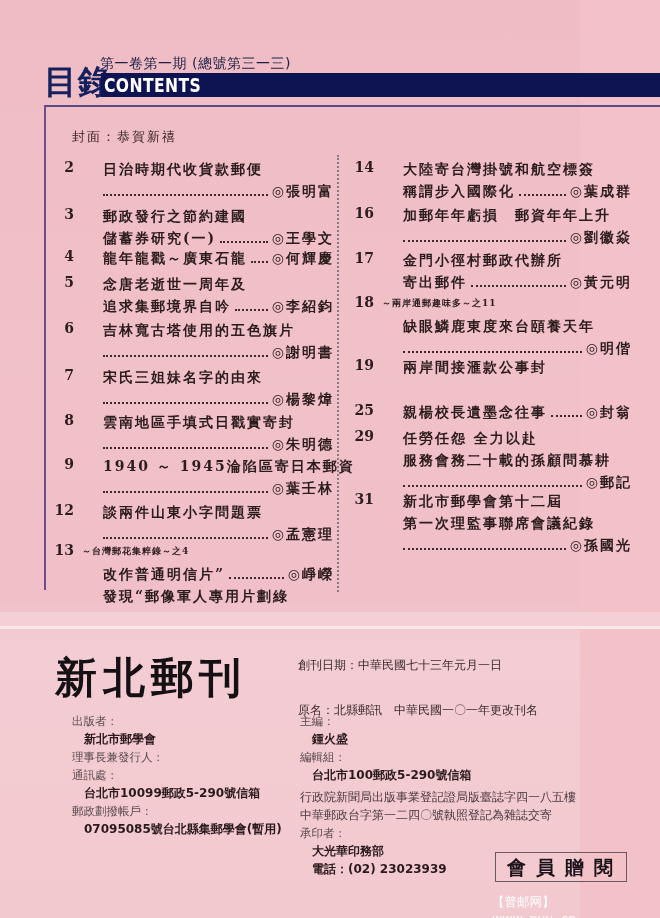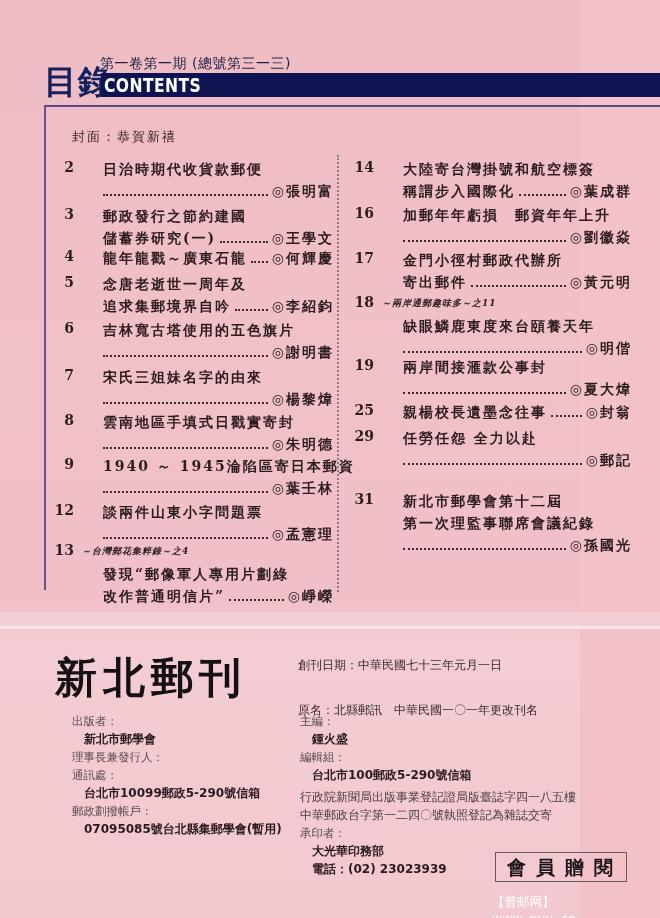--- a/index.html
+++ b/index.html
@@ -25,21 +25,21 @@
   
   .toc-box { position:absolute; left:44px; top:105px; width:616px; height:485px;
     border-top:2px solid #5a4a8a; border-left:2px solid #6a4f8c; box-sizing:border-box; }
   .cover { position:absolute; left:72px; top:128px; font-size:13px; letter-spacing:2px; color:#3a2426; }
   .col-div { position:absolute; left:337px; top:155px; width:0; height:437px; border-left:2px dotted #8a7a86; }
 
   .entry { position:absolute; font-size:14px; line-height:20px; color:#2c1c1e; letter-spacing:2px; font-weight:bold; }
   .entry .num { position:absolute; left:0; top:0; width:24px; text-align:right; font-weight:bold; letter-spacing:0; }
   .entry .body { position:absolute; left:32px; top:0; }
   .entry .line { white-space:nowrap; height:22px; }
-  .entry .sub { font-size:9px; letter-spacing:1px; font-weight:bold; height:22px; line-height:22px;font-style:italic; }
+  .entry .sub { font-size:9px; letter-spacing:1px; font-weight:bold; height:22px; line-height:22px; }
   .author { font-weight:bold; }
   .author:before { content:"◎"; font-weight:normal; }
   .lft .body { width:252px; }
   .rgt .body { width:250px; }
   .flexline { display:flex; align-items:flex-end; white-space:nowrap;margin-left:21px; }
   .flexline .fill { flex:1; border-bottom:2px dotted #3a2a2c; height:10px; margin:0 4px 5px 4px; }
 
   
   .band1 { position:absolute; left:0; top:612px; width:660px; height:14px; background:#f4d0d6; }
   .band2 { position:absolute; left:0; top:626px; width:660px; height:3px; background:#fbe6ea; }
@@ -176,26 +176,26 @@
             <span class="fill" style="margin-left: 0px;"></span>
             <span class="author">孟憲理</span>
           </div>
         </div>
       </div>
       <div class="entry lft" style="left: 50px; top: 540px;">
         <div class="num">13</div>
         <div class="body">
           <div class="sub">～台灣郵花集粹錄～之4</div>
           <div class="line flexline">
+            <span>改作普通明信片”</span>
+            <span class="fill"></span>
+            <span class="author">崢嶸</span>
+          </div>
+          <div class="line flexline">
             <span>發現“郵像軍人專用片劃綠</span>
-          </div>
-          <div class="line flexline">
-            <span>改作普通明信片”</span>
-            <span class="fill"></span>
-            <span class="author">崢嶸</span>
           </div>
         </div>
       </div>
     </div>
   <div id="toc-right">
       <div class="entry rgt" style="left: 350px; top: 157px;">
         <div class="num">14</div>
         <div class="body">
           <div class="line flexline">
             <span>大陸寄台灣掛號和航空標簽</span>
@@ -244,41 +244,40 @@
             <span class="author">明偕</span>
           </div>
         </div>
       </div>
       <div class="entry rgt" style="left: 350px; top: 355px;">
         <div class="num">19</div>
         <div class="body">
           <div class="line flexline">
             <span>兩岸間接滙款公事封</span>
           </div>
-          <div class="line flexline">
-            <span class="fill" style="margin-left: 0px;"></span>
-            <span class="author">夏大煒</span>
-          </div>
         </div>
       </div>
       <div class="entry rgt" style="left: 350px; top: 400px;">
         <div class="num">25</div>
         <div class="body">
           <div class="line flexline">
             <span>親楊校長遺墨念往事</span>
             <span class="fill"></span>
             <span class="author">封翁</span>
           </div>
         </div>
       </div>
       <div class="entry rgt" style="left: 350px; top: 426px;">
         <div class="num">29</div>
         <div class="body">
           <div class="line flexline">
             <span>任勞任怨 全力以赴</span>
+          </div>
+          <div class="line flexline">
+            <span>服務會務二十載的孫顧問慕耕</span>
           </div>
           <div class="line flexline">
             <span class="fill" style="margin-left: 0px;"></span>
             <span class="author">郵記</span>
           </div>
         </div>
       </div>
       <div class="entry rgt" style="left: 350px; top: 489px;">
         <div class="num">31</div>
         <div class="body">

